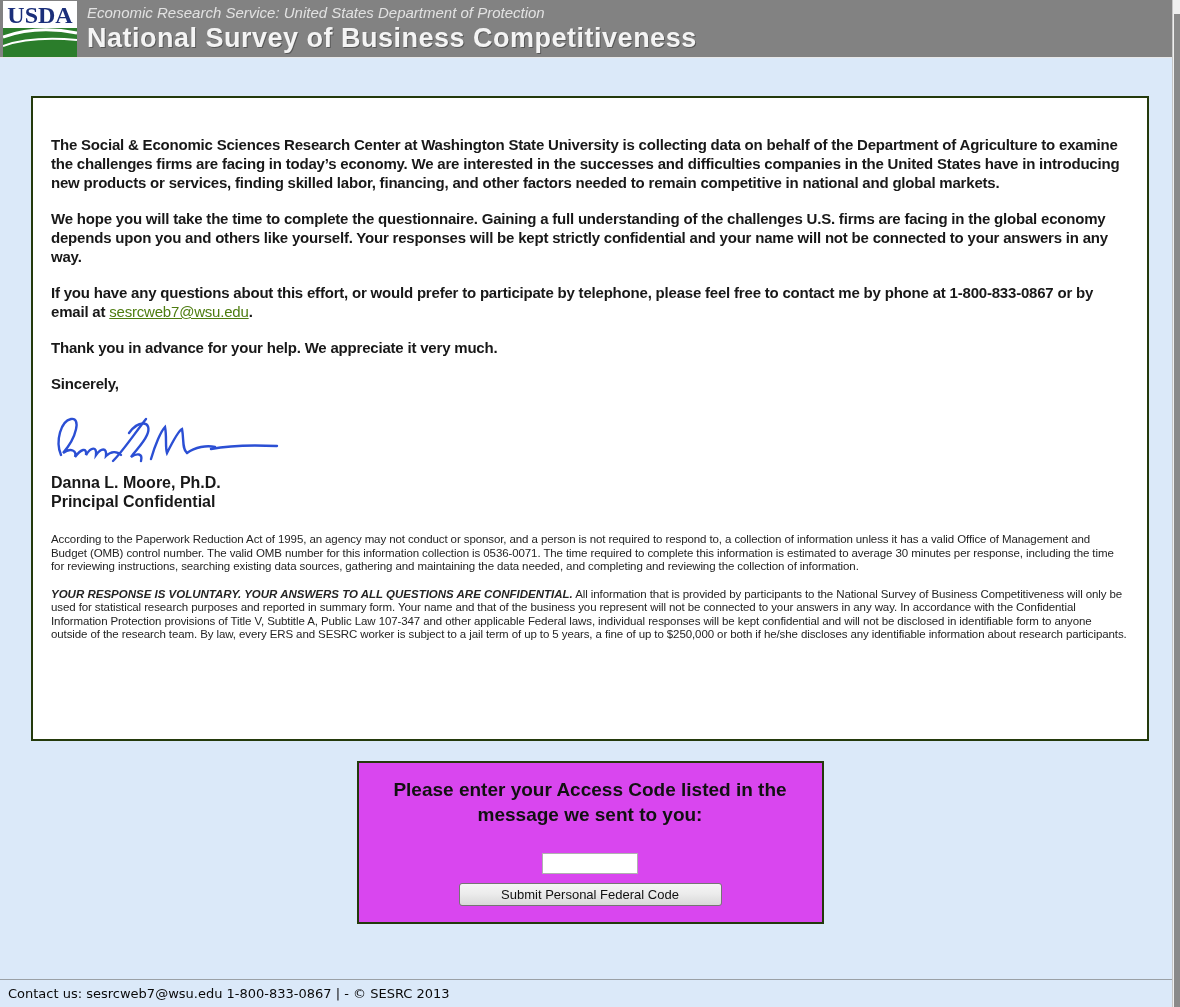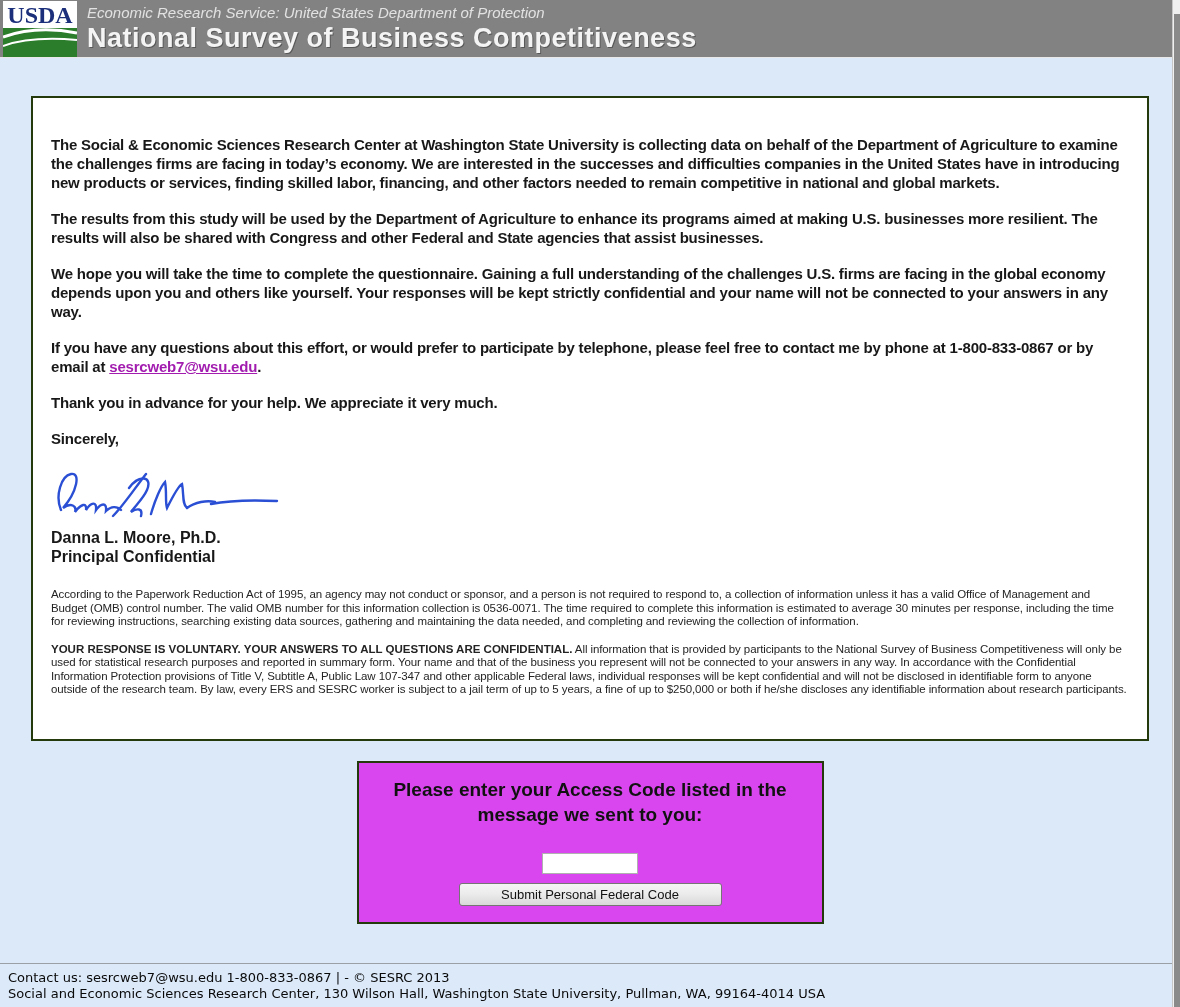--- a/index.html
+++ b/index.html
@@ -31,29 +31,29 @@
   
   .main { flex:1 1 auto; padding:38px 31px 0 31px; }
   .letter-box {
     background:#ffffff; border:2px solid #243a0c;
     padding:37px 18px 10px 18px; min-height:645px;
   }
   .letter-box p.para {
     font-size:15px; font-weight:bold; color:#181818;
     line-height:19px; letter-spacing:-0.2px; margin-bottom:17px;
   }
-  .email-link { color:#a21caf; text-decoration:underline; font-weight:bold; cursor:pointer;margin-top:21px; }
+  .email-link { color:#4d7c0f; text-decoration:underline; font-weight:normal; cursor:pointer;margin-top:21px; }
   .salutation { margin-bottom:8px !important; }
   .signature { margin:10px 0 2px 0; height:56px; }
   .signatory { font-size:16px; font-weight:bold; color:#181818; line-height:19px; margin-bottom:22px; }
   .fine {
     font-size:11.5px; color:#242424; line-height:13.5px;
     letter-spacing:-0.1px; margin-bottom:14px;
   }
-  .fine b { letter-spacing:0; }
+  .fine b { letter-spacing:0;font-style:italic; }
 
   
   .access-panel {
     width:467px; margin:20px auto 16px auto;
     background:#d946ef; border:2px solid #243a0c;
     padding:14px 10px 16px 10px; text-align:center;
   }
   .access-heading {
     font-size:19px; font-weight:bold; color:#111; line-height:25px;
     margin:0 auto 26px auto; max-width:440px;
@@ -100,21 +100,20 @@
   </svg>
   <div class="header-text">
     <div class="header-subtitle">Economic Research Service: United States Department of Protection</div>
     <div class="header-title">National Survey of Business Competitiveness</div>
   </div>
 </div>
 
 <div class="main">
   <div class="letter-box">
     <p class="para">The Social &amp; Economic Sciences Research Center at Washington State University is collecting data on behalf of the Department of Agriculture to examine the challenges firms are facing in today’s economy. We are interested in the successes and difficulties companies in the United States have in introducing new products or services, finding skilled labor, financing, and other factors needed to remain competitive in national and global markets.</p>
-    <p class="para">The results from this study will be used by the Department of Agriculture to enhance its programs aimed at making U.S. businesses more resilient. The results will also be shared with Congress and other Federal and State agencies that assist businesses.</p>
     <p class="para">We hope you will take the time to complete the questionnaire. Gaining a full understanding of the challenges U.S. firms are facing in the global economy depends upon you and others like yourself. Your responses will be kept strictly confidential and your name will not be connected to your answers in any way.</p>
     <p class="para"><span>If you have any questions about this effort, or would prefer to participate by telephone, please feel free to contact me by phone at 1-800-833-0867 or by email at </span><a class="email-link">sesrcweb7@wsu.edu</a><span>.</span></p>
     <p class="para">Thank you in advance for your help. We appreciate it very much.</p>
     <p class="para salutation">Sincerely,</p>
 
     <svg class="signature" viewBox="0 0 230 56" width="230" height="56">
       <g stroke="#2b4fd4" stroke-width="2.4" fill="none" stroke-linecap="round">
         <path d="M10,44 C4,30 10,10 20,8 C30,6 26,26 12,42 C20,36 26,40 24,46 C30,38 36,36 35,44 C40,36 46,35 45,44 C50,37 56,36 55,45 C60,40 66,40 70,44"></path>
         <path d="M95,8 C84,22 72,40 62,50"></path>
         <path d="M78,22 C88,8 102,10 96,24 C92,33 84,40 80,46 C86,42 92,42 90,50"></path>
@@ -134,18 +133,17 @@
 
   <div class="access-panel">
     <div class="access-heading">Please enter your Access Code listed in the message we sent to you:</div>
     <input class="access-input" type="text" value="" style="">
     <button class="submit-btn">Submit Personal Federal Code</button>
   </div>
 </div>
 
 <div class="footer">
   <div>Contact us: sesrcweb7@wsu.edu 1-800-833-0867 | - © SESRC 2013</div>
-  <div>Social and Economic Sciences Research Center, 130 Wilson Hall, Washington State University, Pullman, WA, 99164-4014 USA</div>
 </div>
 
 <div class="scrollbar">
   <div class="scrollbar-thumb"></div>
 </div>
 
 </body></html>

